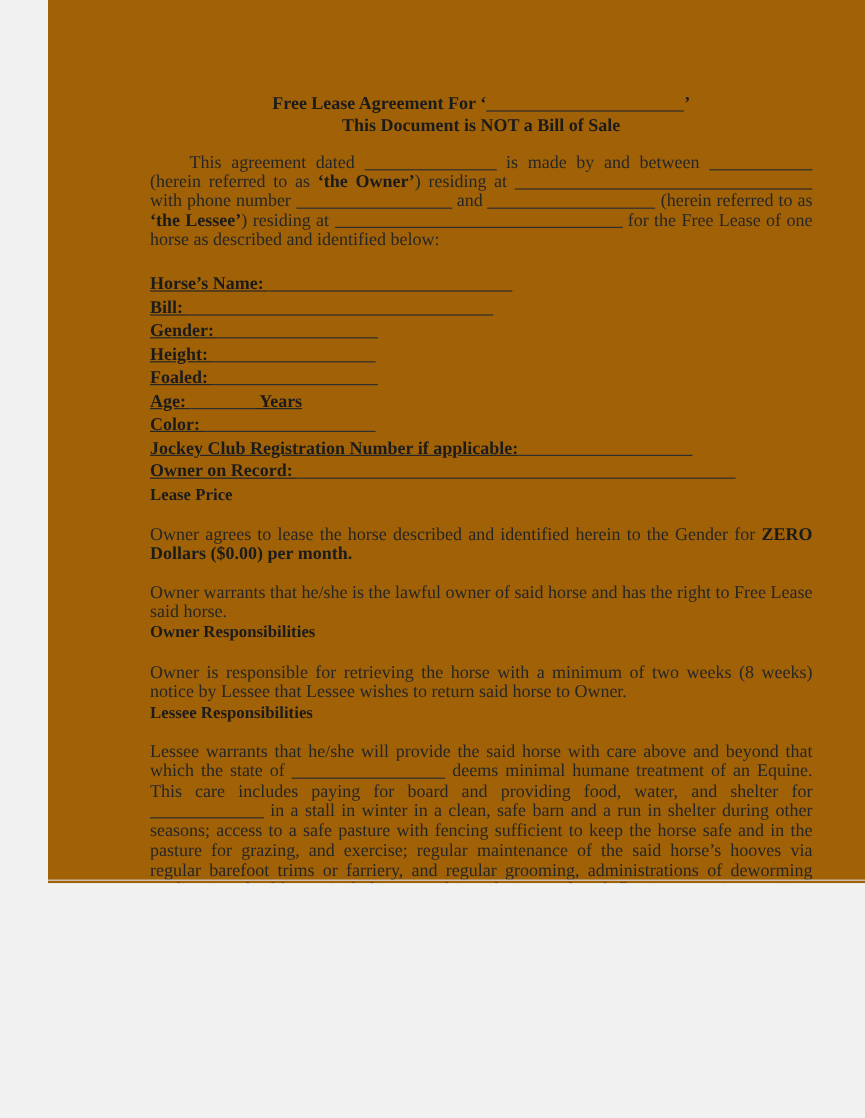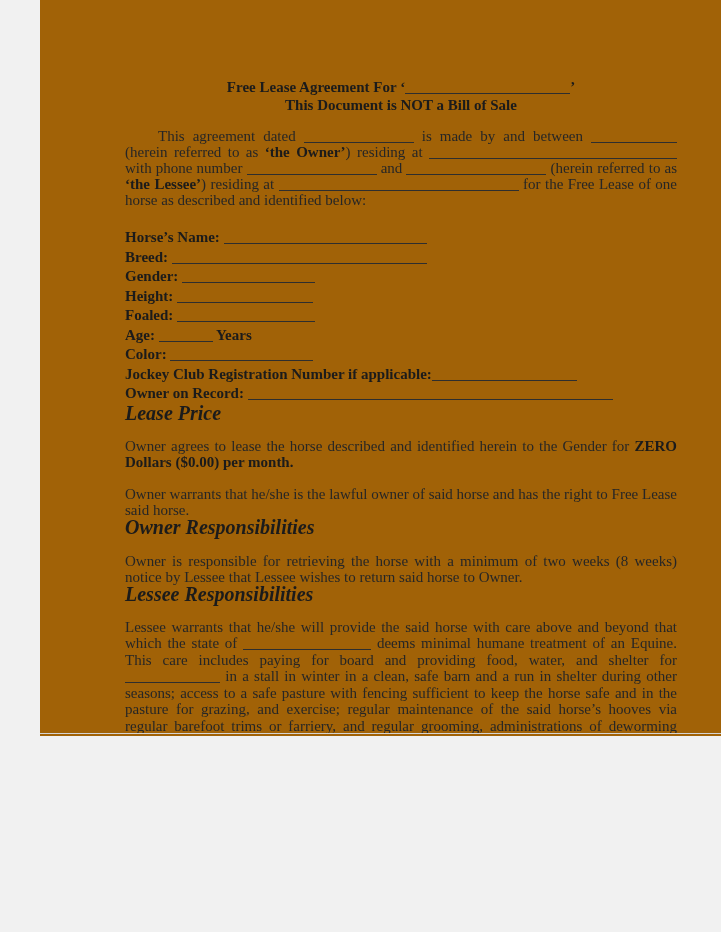--- a/index.html
+++ b/index.html
@@ -43,36 +43,36 @@
     line-height: 16px;
     text-align: justify;
   }
   .intro {
     margin-top: 14px !important;
     text-indent: 33px;
   }
 
   .horse-fields {
     margin-top: 20px;
+    text-decoration: underline;
   }
   .field {
     font-size: 15px;
     font-weight: bold;
     line-height: 19.5px;
     color: #1b1b1b;
     white-space: nowrap;
   }
 
   h2.sec-heading {
     margin: 0;
-    font-size: 20px;
+    font-size: 14px;
     font-weight: bold;
     line-height: 19px;
     color: #1b1b1b;
-    font-style: italic;
   }
   .sec-lease    { margin-top: 10px; }
   .sec-warrant  { margin-top: 28px; }
   .sec-resp     { margin-top: 15px; }
   .sec-lessee   { margin-top: 16px; }
 
   .par-lease    { margin-top: 15px !important; }
   .par-warrant  { margin-top: 16px !important; }
   .par-resp     { margin-top: 16px !important; }
   .par-lessee   { margin-top: 15px !important; line-height: 16.5px !important; }
@@ -103,21 +103,21 @@
   <div class="edge-right"></div>
   <div class="edge-bottom"></div>
 
   <div class="title-line"><span class="b">Free Lease Agreement For ‘</span><span class="blank" style="width: 165px;"></span><span class="b">’</span></div>
   <div class="title-line">This Document is NOT a Bill of Sale</div>
 
   <p class="body-par intro"><span>This agreement dated </span><span class="blank" style="width: 110px;"></span><span> is made by and between </span><span class="blank" style="width: 86px;"></span><span> (herein referred to as </span><span class="b">‘the Owner’</span><span>) residing at </span><span class="blank" style="width: 248px;"></span><span> with phone number </span><span class="blank" style="width: 130px;"></span><span> and </span><span class="blank" style="width: 140px;"></span><span> (herein referred to as </span><span class="b">‘the Lessee’</span><span>) residing at </span><span class="blank" style="width: 240px;"></span><span> for the Free Lease of one horse as described and identified below:</span></p>
 
   <div class="horse-fields">
     <div class="field"><span class="b">Horse’s Name: </span><span class="blank" style="width: 203px;"></span></div>
-    <div class="field"><span class="b">Breed:  </span><span class="blank" style="width: 255px;"></span></div>
+    <div class="field"><span class="b">Bill:  </span><span class="blank" style="width: 255px;"></span></div>
     <div class="field"><span class="b">Gender:  </span><span class="blank" style="width: 133px;"></span></div>
     <div class="field"><span class="b">Height:  </span><span class="blank" style="width: 136px;"></span></div>
     <div class="field"><span class="b">Foaled:  </span><span class="blank" style="width: 138px;"></span></div>
     <div class="field"><span class="b">Age:  </span><span class="blank" style="width: 54px;"></span><span class="b">  Years</span></div>
     <div class="field"><span class="b">Color:  </span><span class="blank" style="width: 143px;"></span></div>
     <div class="field"><span class="b">Jockey Club Registration Number if applicable:</span><span class="blank" style="width: 145px;"></span></div>
     <div class="field"><span class="b">Owner on Record:  </span><span class="blank" style="width: 365px;"></span></div>
   </div>
 
   <section>

